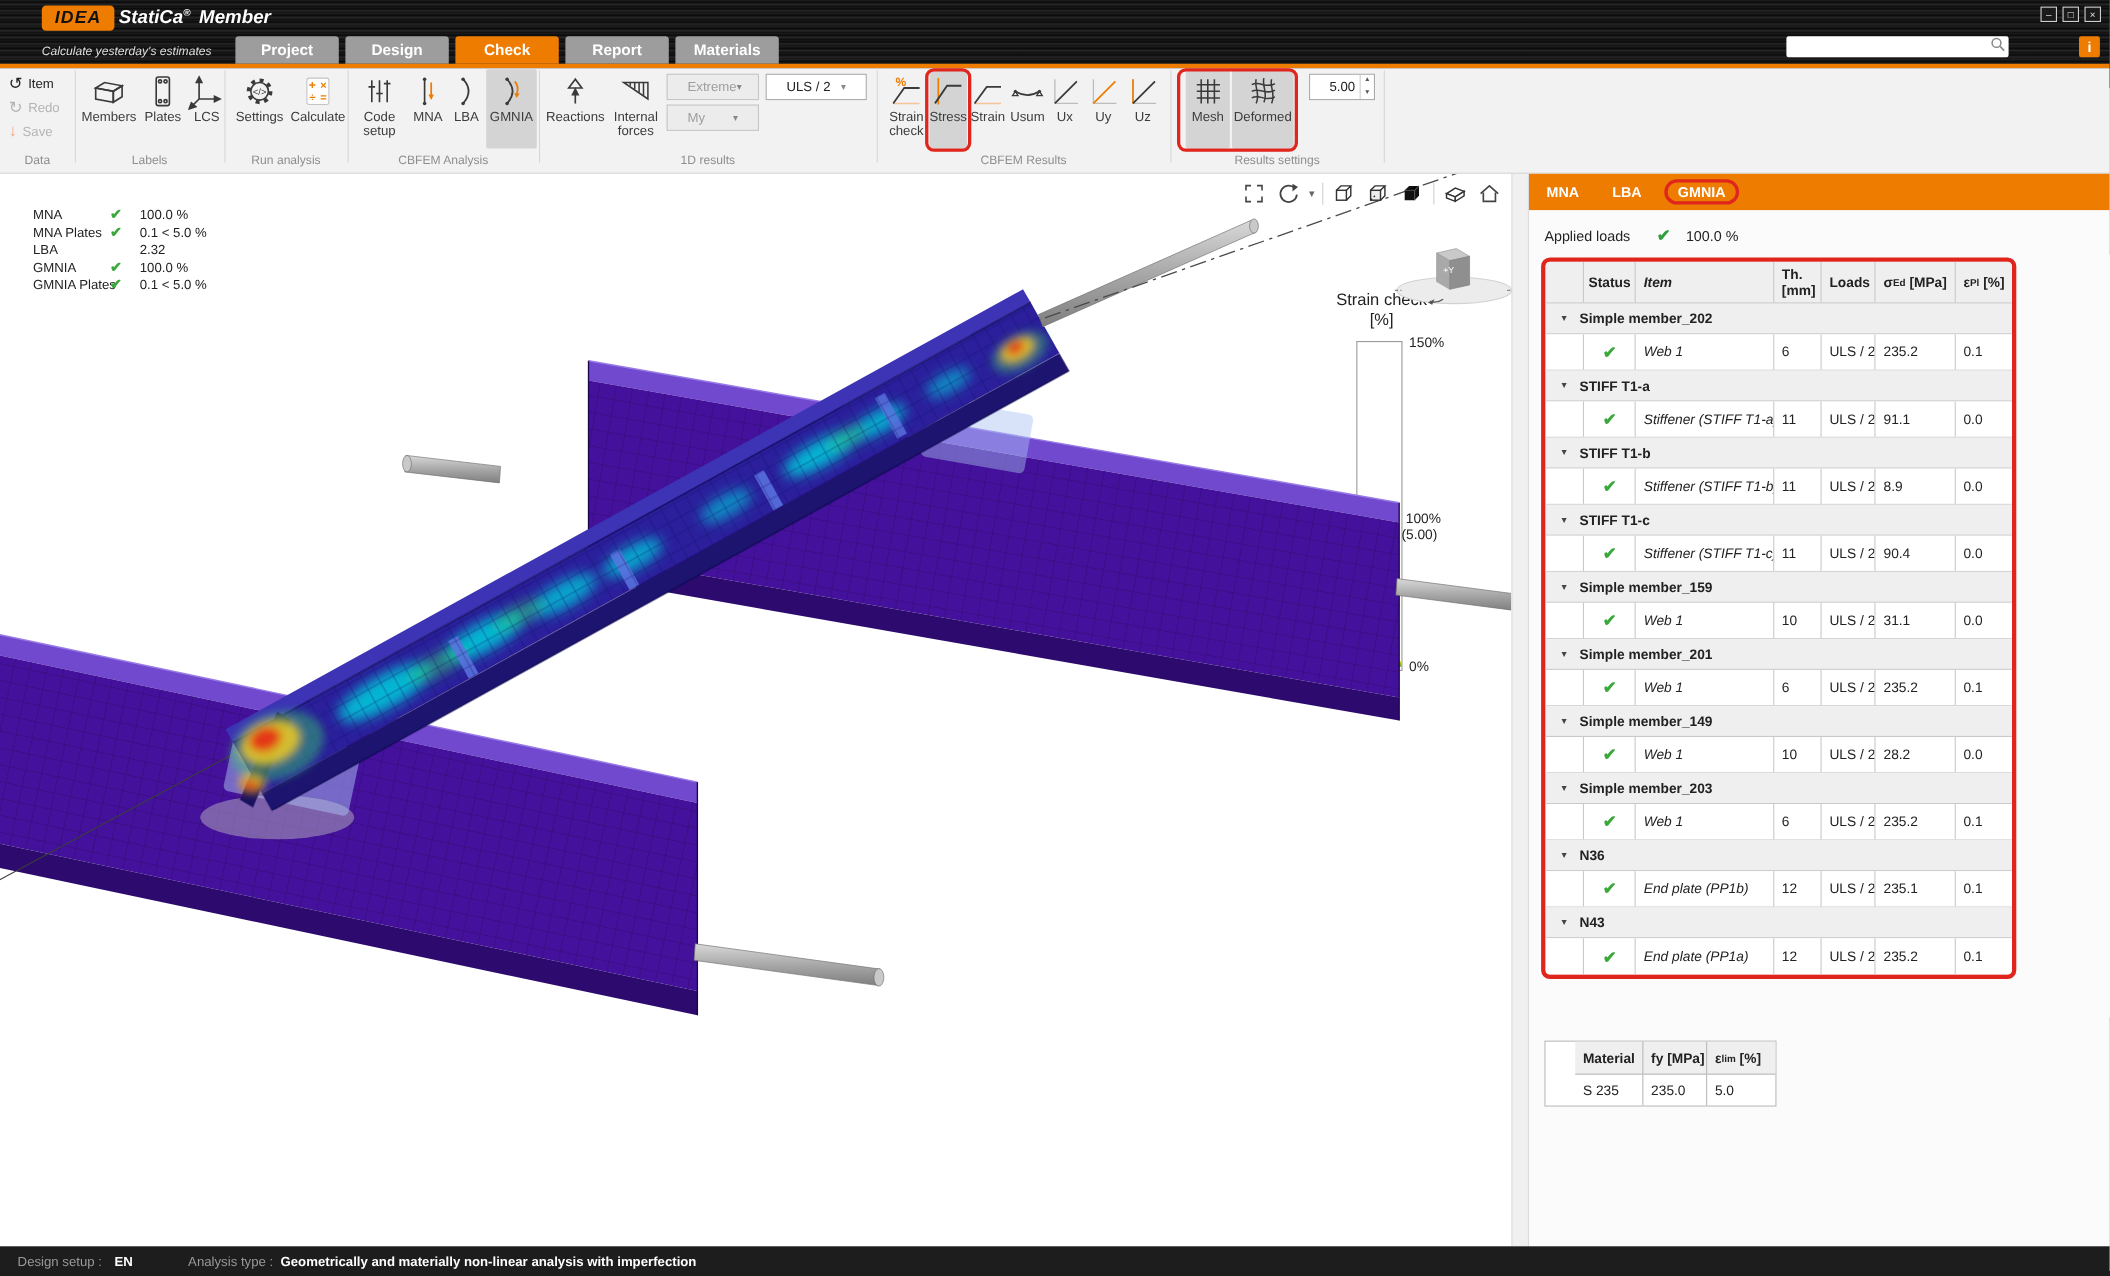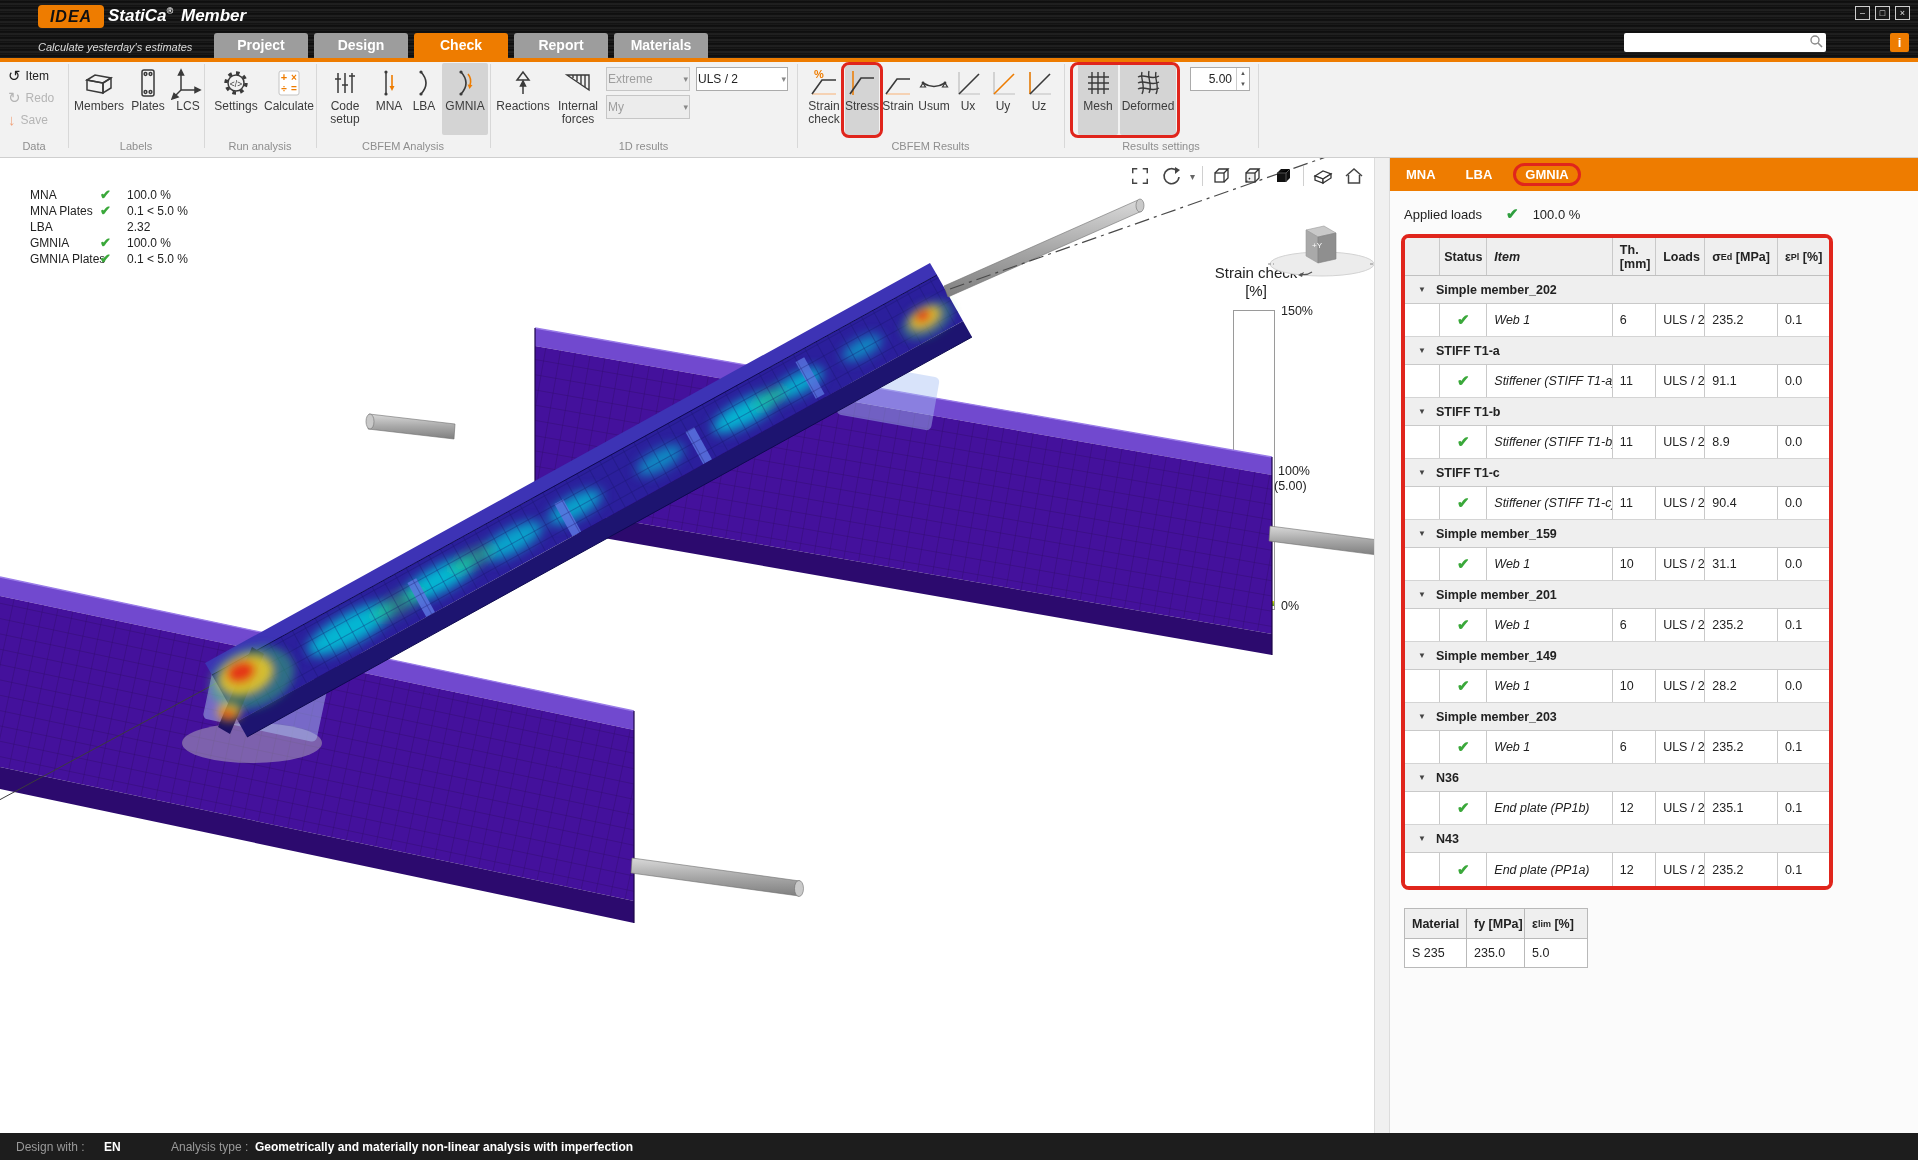--- a/index.html
+++ b/index.html
@@ -39,21 +39,21 @@
   .rbtn { position:absolute; top:1px; height:72px; display:flex; flex-direction:column; align-items:center; }
   .rbtn.sel { background:#d4d4d4; border-radius:2px; }
   .ric { height:37px; display:flex; align-items:flex-end; justify-content:center; }
   .rlbl { font-size:12px; line-height:13px; color:#3c3c3c; white-space:nowrap; text-align:center; }
   .rcap { position:absolute; top:78px; text-align:center; font-size:11px; color:#8e8e8e; }
   .rsep { position:absolute; top:2px; height:84px; width:1px; background:#d8d8d8; }
   .smallbtn { position:absolute; left:8px; display:flex; align-items:center; gap:5px; font-size:12px; color:#222; }
   .smallbtn .sic { font-size:15px; }
   .smallbtn.dis { color:#b5b5b5; }
   .combo { position:absolute; height:24px; border:1px solid #ababab; background:#fff; font-size:12px; color:#222;
-    display:flex; align-items:center; justify-content:space-between; padding:0 1px; }
+    display:flex; align-items:center; justify-content:space-between; padding:0 18px; }
   .combo.dis { background:#ececec; color:#9e9e9e; border-color:#c6c6c6; }
   .combo .arr { color:#888; font-size:9px; }
   .spinner { position:absolute; height:24px; border:1px solid #ababab; background:#fff; font-size:12px; color:#222;
     display:flex; align-items:center; }
   .spinner .val { flex:1; text-align:right; padding-right:4px; }
   .spinner .spincol { width:13px; display:flex; flex-direction:column; border-left:1px solid #ccc; }
   .spinner .spincol span { font-size:6px; color:#555; text-align:center; line-height:11px; }
 
   
   .anno { position:absolute; border:3px solid #e0251c; border-radius:8px; pointer-events:none; }
@@ -99,21 +99,21 @@
   .tc.c0 { width:36px; padding-left:0; }
   .tc.c1 { width:48px; justify-content:center; padding-left:0; }
   .tc.c2 { width:128px;font-style:italic; }
   .tc.c3 { width:44px; }
   .tc.c4 { width:50px; }
   .tc.c5 { width:74px; }
   .tc.c6 { width:52px; }
   .tcheck { color:#3aa83a; font-weight:bold; font-size:15px; }
   sub.hsub { font-size:9px; }
 
-  .mtable { position:absolute; left:14px; top:750px; border:1px solid #b9b9b9; background:#fff; }
+  .mtable { position:absolute; left:14px; top:788px; border:1px solid #b9b9b9; background:#fff;padding-left:27px; }
   .mrow { display:flex; }
   .mrow.head { background:#efefef; font-weight:bold; }
   .mc { border-right:1px solid #b9b9b9; border-bottom:1px solid #b9b9b9; height:30px; display:flex;
     align-items:center; padding-left:7px; font-size:12.5px; color:#222; }
   .mc:last-child { border-right:none; }
   .mc.m0 { width:62px; } .mc.m1 { width:58px; } .mc.m2 { width:62px; }
   .mrow:last-child .mc { border-bottom:none; height:28px; }
 
   
   .statusbar { position:absolute; left:0; top:1133px; width:1918px; height:27px; background:#1d1d1d; }
@@ -838,19 +838,19 @@
       </div>
       <div class="mrow">
         <div class="mc m0">S 235</div>
         <div class="mc m1">235.0</div>
         <div class="mc m2">5.0</div>
       </div>
     </div>
   </div>
 
   <div class="statusbar">
-    <span class="sb-dim" style="left:16px">Design with :</span>
+    <span class="sb-dim" style="left:16px">Design setup :</span>
     <span class="sb-val" style="left:104px">EN</span>
     <span class="sb-dim" style="left:171px">Analysis type :</span>
     <span class="sb-val" style="left:255px">Geometrically and materially non-linear analysis with imperfection</span>
   </div>
 
 </div>
 
 </body></html>

